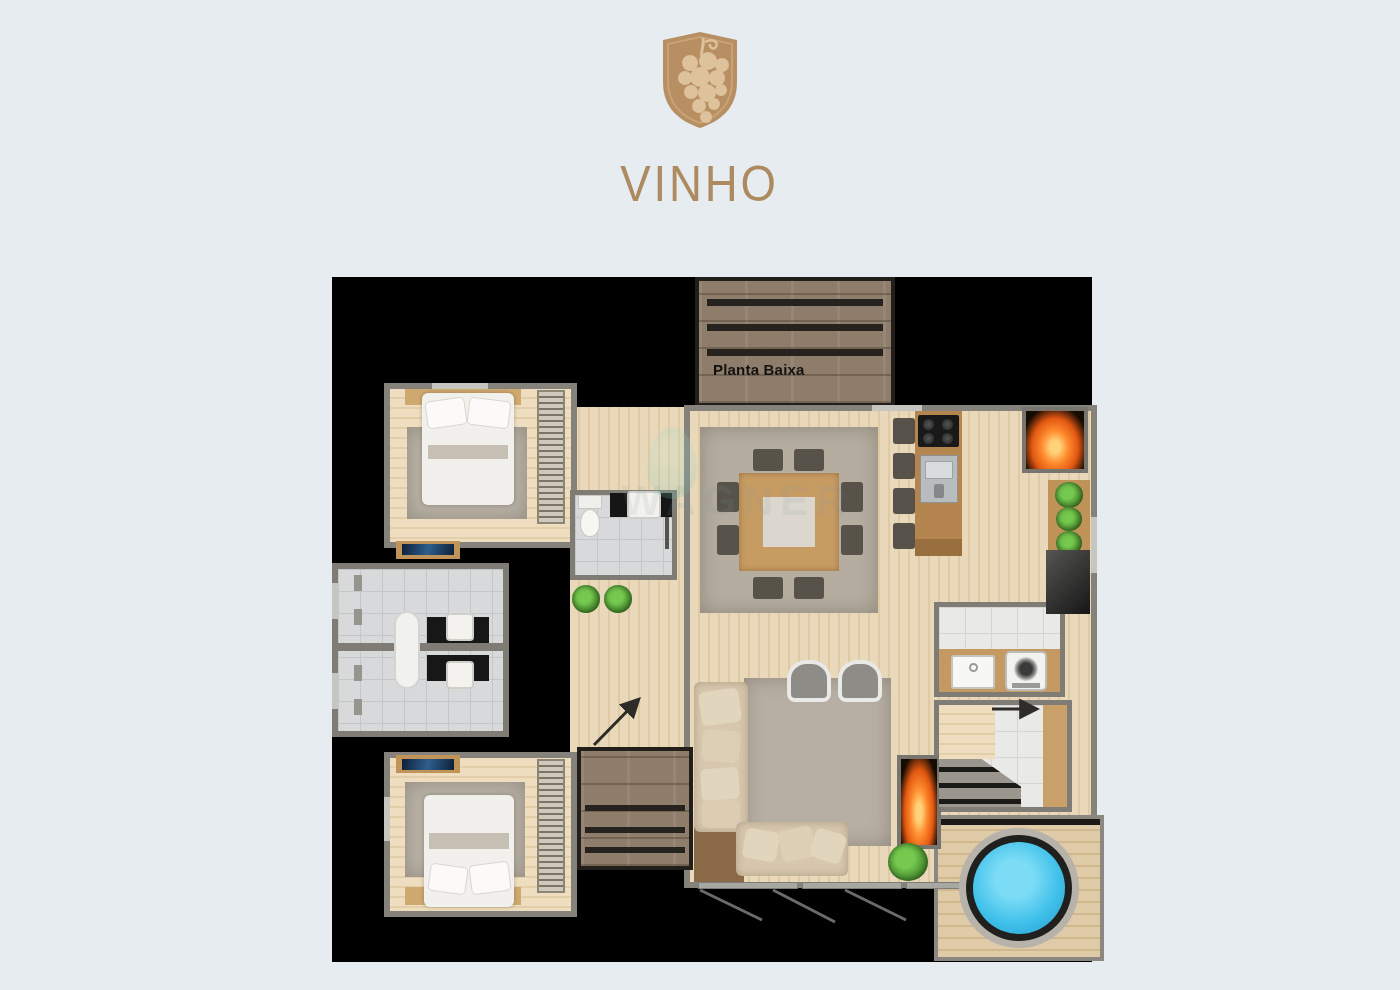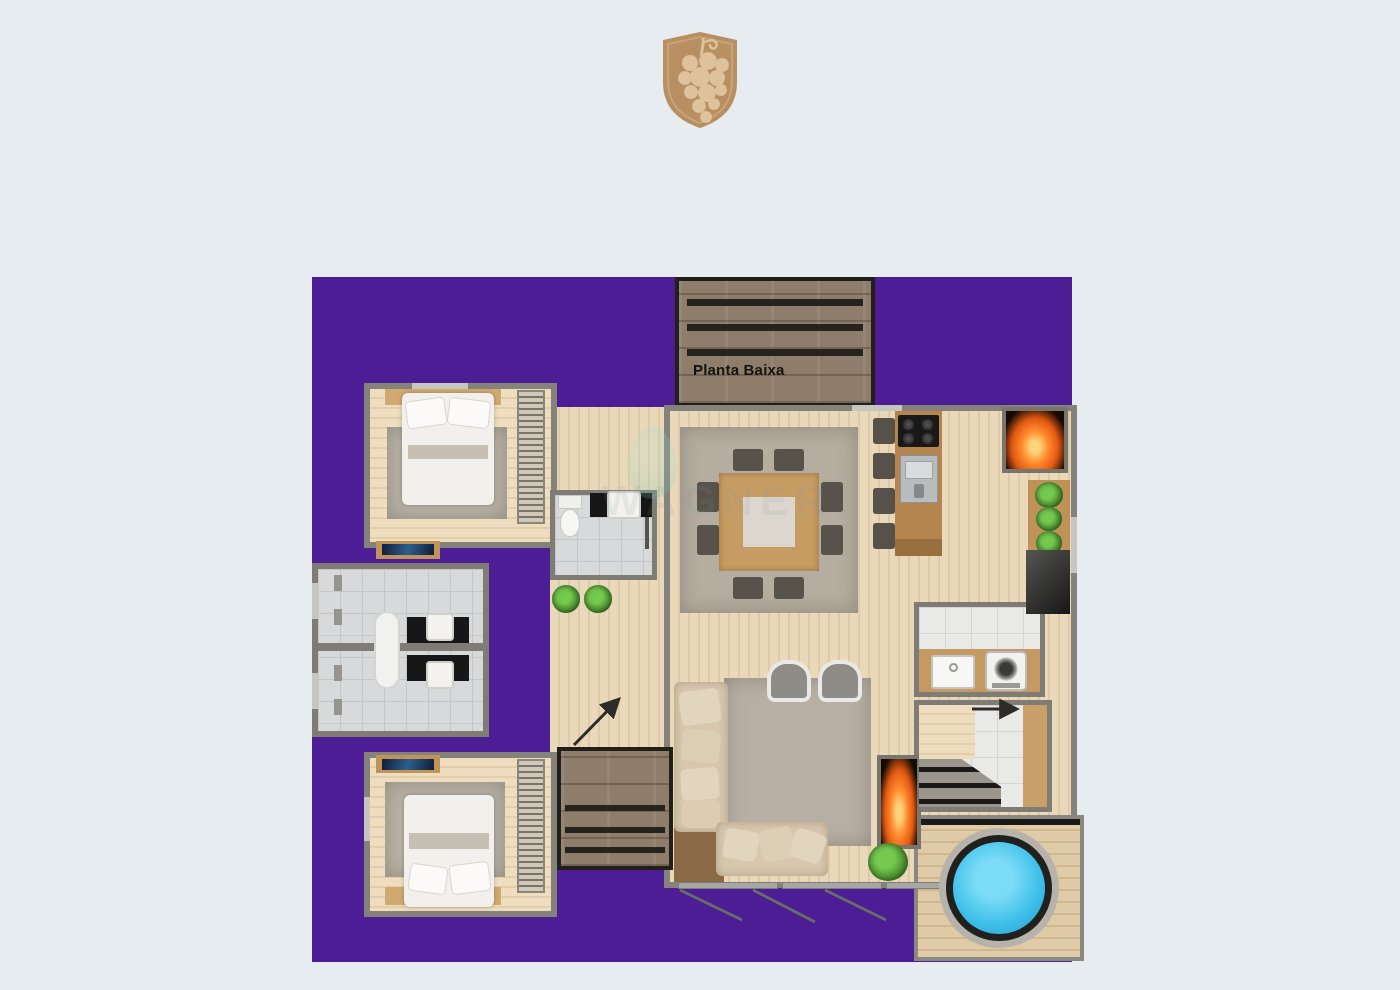--- a/index.html
+++ b/index.html
@@ -8,21 +8,21 @@
     background:#e7ecf0;
     font-family:"Liberation Sans", sans-serif;
   }
   .abs{position:absolute;box-sizing:border-box;}
   
   .brand{left:450px;top:30px;width:500px;text-align:center;}
   .brand-line1{margin-top:14px;font-size:28px;letter-spacing:2px;color:#ab8a60;}
   .brand-line2{margin-top:22px;font-size:48px;letter-spacing:3px;color:#ad8a5f;
     font-weight:500;transform:scale(.95,1.05);display:inline-block;}
   
-  .canvas{left:312px;top:277px;width:760px;height:685px;background:#4c1d95;overflow:visible;}
+  .canvas{left:332px;top:277px;width:760px;height:685px;background:#000000;overflow:visible;}
   
   .wood-v{background:repeating-linear-gradient(90deg,#e9d8b9 0 8px,#decaa5 8px 10px);}
   .wood-h{background:repeating-linear-gradient(180deg,#eedebf 0 8px,#e2cfa9 8px 10px);}
   .deckwood{background:repeating-linear-gradient(180deg,#e0cba9 0 10px,#d0b78e 10px 12px);}
   .tile{background-color:#d8d9da;
     background-image:linear-gradient(#c5c6c8 1px,transparent 1px),linear-gradient(90deg,#c5c6c8 1px,transparent 1px);
     background-size:22px 22px;}
   .tile-light{background-color:#e9e9e7;
     background-image:linear-gradient(#d5d5d3 1px,transparent 1px),linear-gradient(90deg,#d5d5d3 1px,transparent 1px);
     background-size:26px 26px;}
@@ -60,20 +60,21 @@
         <circle cx="41" cy="47" r="10"></circle>
         <circle cx="58" cy="48" r="8"></circle>
       <circle cx="32" cy="62" r="7"></circle>
         <circle cx="48" cy="63" r="9"></circle>
         <circle cx="62" cy="60" r="6"></circle>
       <circle cx="40" cy="76" r="7"></circle>
         <circle cx="55" cy="74" r="6"></circle>
         <circle cx="47" cy="87" r="6"></circle>
     </g>
   </svg>
+  <div><span class="brand-line2">VINHO</span></div>
 </div>
 
 <div class="abs canvas">
 
   <div class="abs wood-v" style="left:238px;top:130px;width:114px;height:463px;"></div>
 
   <div class="abs stone" style="left:363px;top:0;width:200px;height:130px;border:4px solid #221f1a;">
     <div class="deckband" style="top:18px;"></div>
     <div class="deckband" style="top:43px;"></div>
     <div class="deckband" style="top:68px;"></div>

